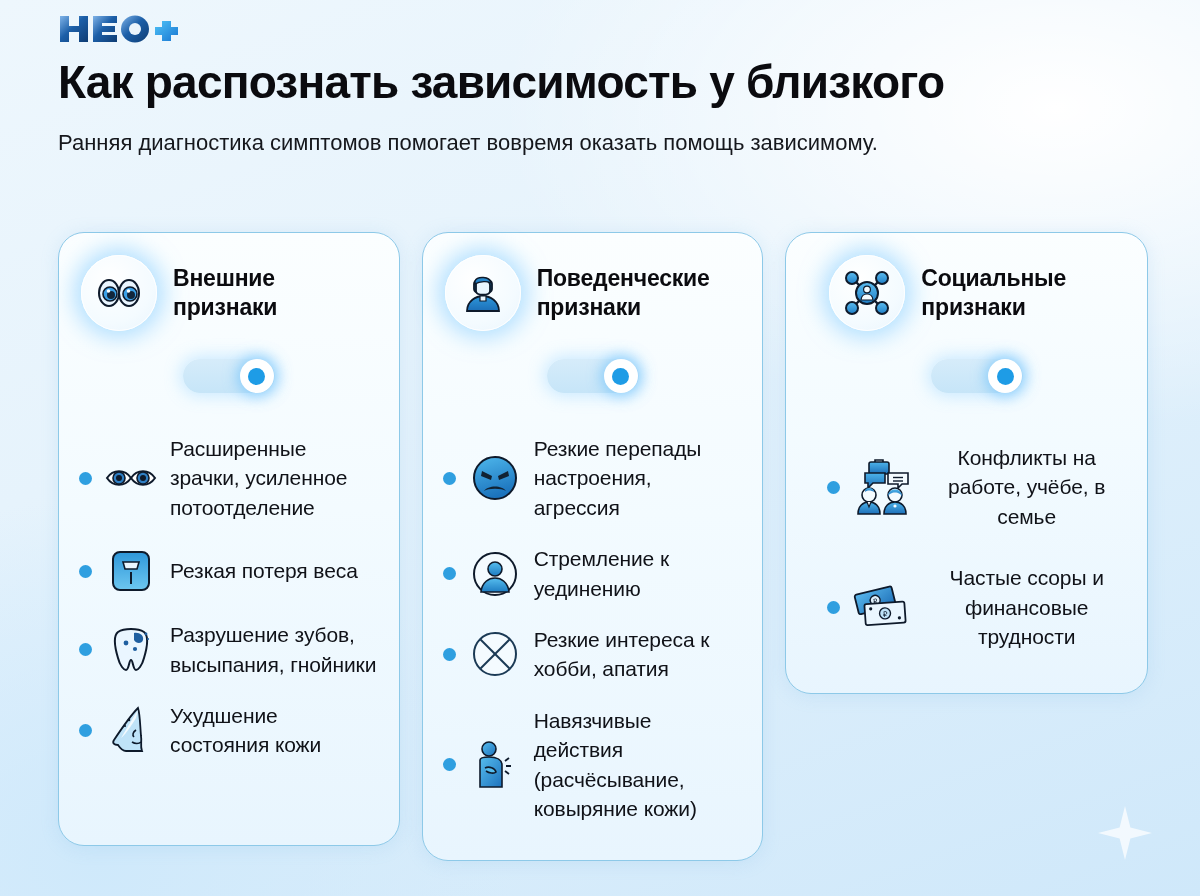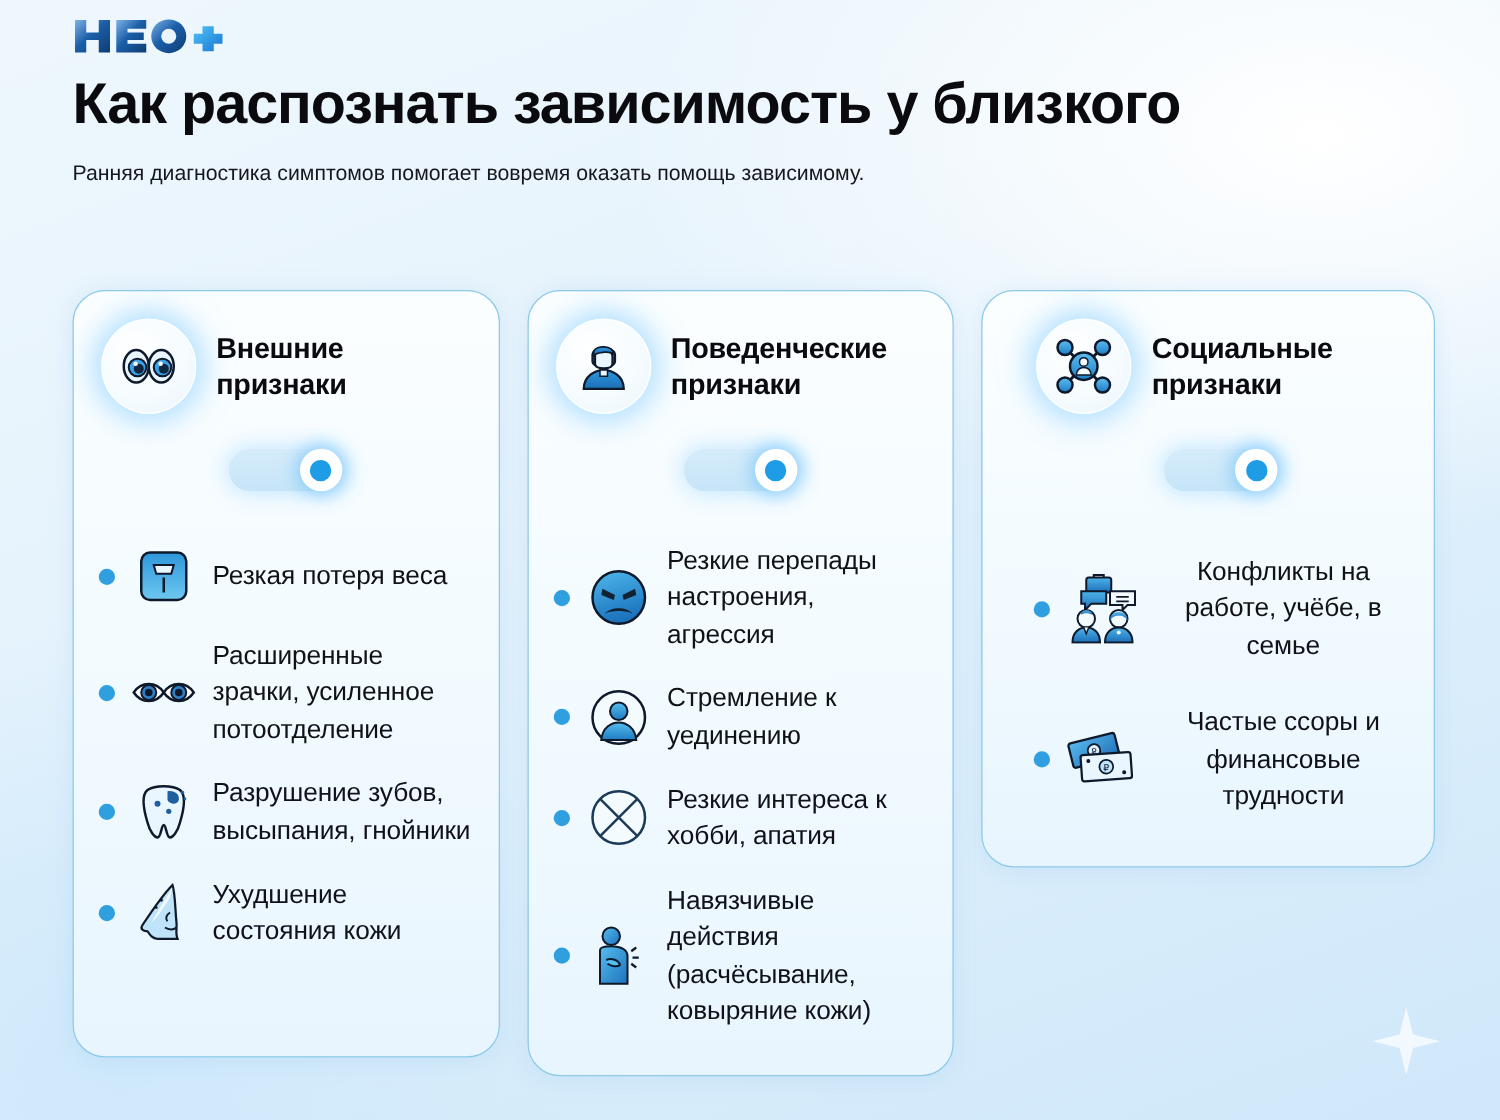--- a/index.html
+++ b/index.html
@@ -32,21 +32,21 @@
   }
   .page-title {
     position: absolute; left: 58px; top: 58px;
     width: 1100px;
     font-size: 46px; font-weight: 700; letter-spacing: -0.8px;
     color: #0b0b0f; line-height: 1.08;
   }
   .page-subtitle {
     position: absolute; left: 58px; top: 126px;
     width: 900px;
-    font-size: 17px; font-weight: 400; color: #15171c;
+    font-size: 22px; font-weight: 400; color: #15171c;
     line-height: 1.55;
   }
 
   
   .cards {
     position: absolute; left: 58px; top: 232px;
     width: 1090px;
     display: flex; gap: 22px; align-items: flex-start;
   }
   .card {
@@ -183,48 +183,48 @@
       <div class="toggle">
         <span class="knob"></span>
       </div>
     </div>
 
     <div class="list">
 
       <div class="list-item">
         <span class="bullet"></span>
         <span class="item-icon">
-          <svg width="44" height="46" viewBox="0 0 44 46">
-            <defs>
-                <linearGradient id="sc" x1="0" y1="0" x2="0" y2="1">
-              <stop offset="0%" stop-color="#2e97da"></stop>
-                  <stop offset="100%" stop-color="#6ec7f0"></stop>
-            </linearGradient>
-              </defs>
-            <rect x="4" y="4" width="36" height="38" rx="7" fill="url(#sc)" stroke="#0e1a2b" stroke-width="2"></rect>
-            <path d="M14 14 h16 l-2 7 h-12 Z" fill="#eaf6ff" stroke="#0e1a2b" stroke-width="1.6"></path>
-            <line x1="22" y1="24" x2="22" y2="36" stroke="#0e1a2b" stroke-width="2"></line>
-          </svg>
-        </span>
-        <span class="item-text">Резкая потеря веса</span>
-      </div>
-
-      <div class="list-item">
-        <span class="bullet"></span>
-        <span class="item-icon">
           <svg width="52" height="26" viewBox="0 0 52 26">
             <path d="M2 13 C8 4, 20 4, 26 13 C20 22, 8 22, 2 13 Z" fill="#fff" stroke="#0e1a2b" stroke-width="2"></path>
             <path d="M26 13 C32 4, 44 4, 50 13 C44 22, 32 22, 26 13 Z" fill="#fff" stroke="#0e1a2b" stroke-width="2"></path>
             <circle cx="14" cy="13" r="6" fill="#2f7fc4" stroke="#0e1a2b" stroke-width="1.6"></circle>
             <circle cx="38" cy="13" r="6" fill="#2f7fc4" stroke="#0e1a2b" stroke-width="1.6"></circle>
             <circle cx="14" cy="13" r="3" fill="#0e1a2b"></circle>
             <circle cx="38" cy="13" r="3" fill="#0e1a2b"></circle>
           </svg>
         </span>
         <span class="item-text">Расширенные зрачки, усиленное потоотделение</span>
+      </div>
+
+      <div class="list-item">
+        <span class="bullet"></span>
+        <span class="item-icon">
+          <svg width="44" height="46" viewBox="0 0 44 46">
+            <defs>
+                <linearGradient id="sc" x1="0" y1="0" x2="0" y2="1">
+              <stop offset="0%" stop-color="#2e97da"></stop>
+                  <stop offset="100%" stop-color="#6ec7f0"></stop>
+            </linearGradient>
+              </defs>
+            <rect x="4" y="4" width="36" height="38" rx="7" fill="url(#sc)" stroke="#0e1a2b" stroke-width="2"></rect>
+            <path d="M14 14 h16 l-2 7 h-12 Z" fill="#eaf6ff" stroke="#0e1a2b" stroke-width="1.6"></path>
+            <line x1="22" y1="24" x2="22" y2="36" stroke="#0e1a2b" stroke-width="2"></line>
+          </svg>
+        </span>
+        <span class="item-text">Резкая потеря веса</span>
       </div>
 
       <div class="list-item">
         <span class="bullet"></span>
         <span class="item-icon">
           <svg width="46" height="48" viewBox="0 0 46 48">
             <path d="M10 6 C16 2, 30 2, 36 6 C41 10, 39 22, 36 32 C34 40, 30 44, 28 44 C25 44, 25 34, 23 34 C21 34, 21 44, 18 44 C16 44, 12 40, 10 32 C7 22, 5 10, 10 6 Z" fill="#eaf6ff" stroke="#0e1a2b" stroke-width="2"></path>
             <path d="M26 7 C31 6, 36 9, 35 14 C34 18, 28 18, 26 14 Z" fill="#1f5fa0"></path>
             <circle cx="18" cy="17" r="2.4" fill="#1f5fa0"></circle>
             <circle cx="27" cy="23" r="2.1" fill="#1f5fa0"></circle>

